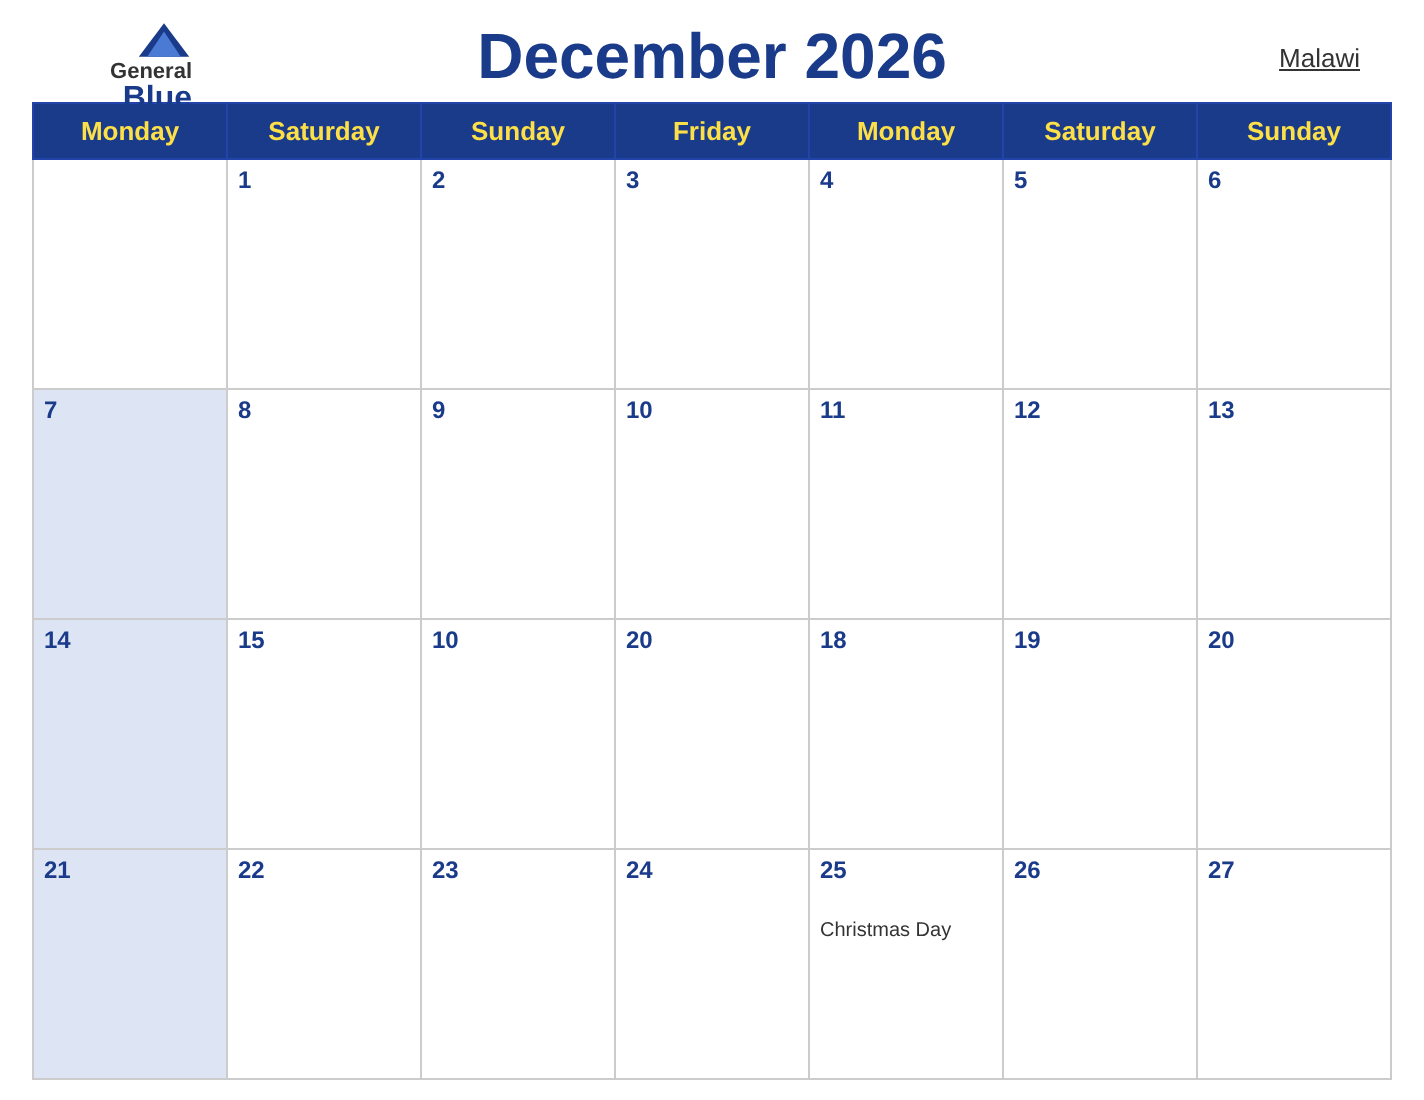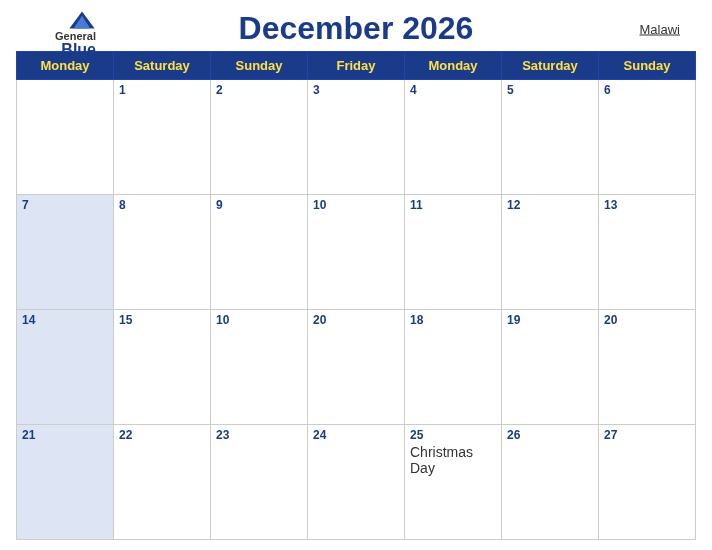--- a/index.html
+++ b/index.html
@@ -86,23 +86,23 @@
     .calendar tbody tr td.blue-bg {
       background-color: #dde5f5;
     }
     .date-num {
       font-size: 12px;
       font-weight: bold;
       color: #1a3a8a;
       display: block;
     }
     .event-label {
-      font-size: 14px;
+      font-size: 10px;
       color: #333;
-      margin-top: 2px;
+      margin-top: 18px;
       display: block;
     }
   </style>
 </head>
 <body>
 
 <div class="header-row">
   <div class="logo-area">
     <svg class="logo-icon" viewBox="0 0 40 28">
       <polygon points="20,2 38,26 2,26" fill="#1a3a8a"></polygon>

